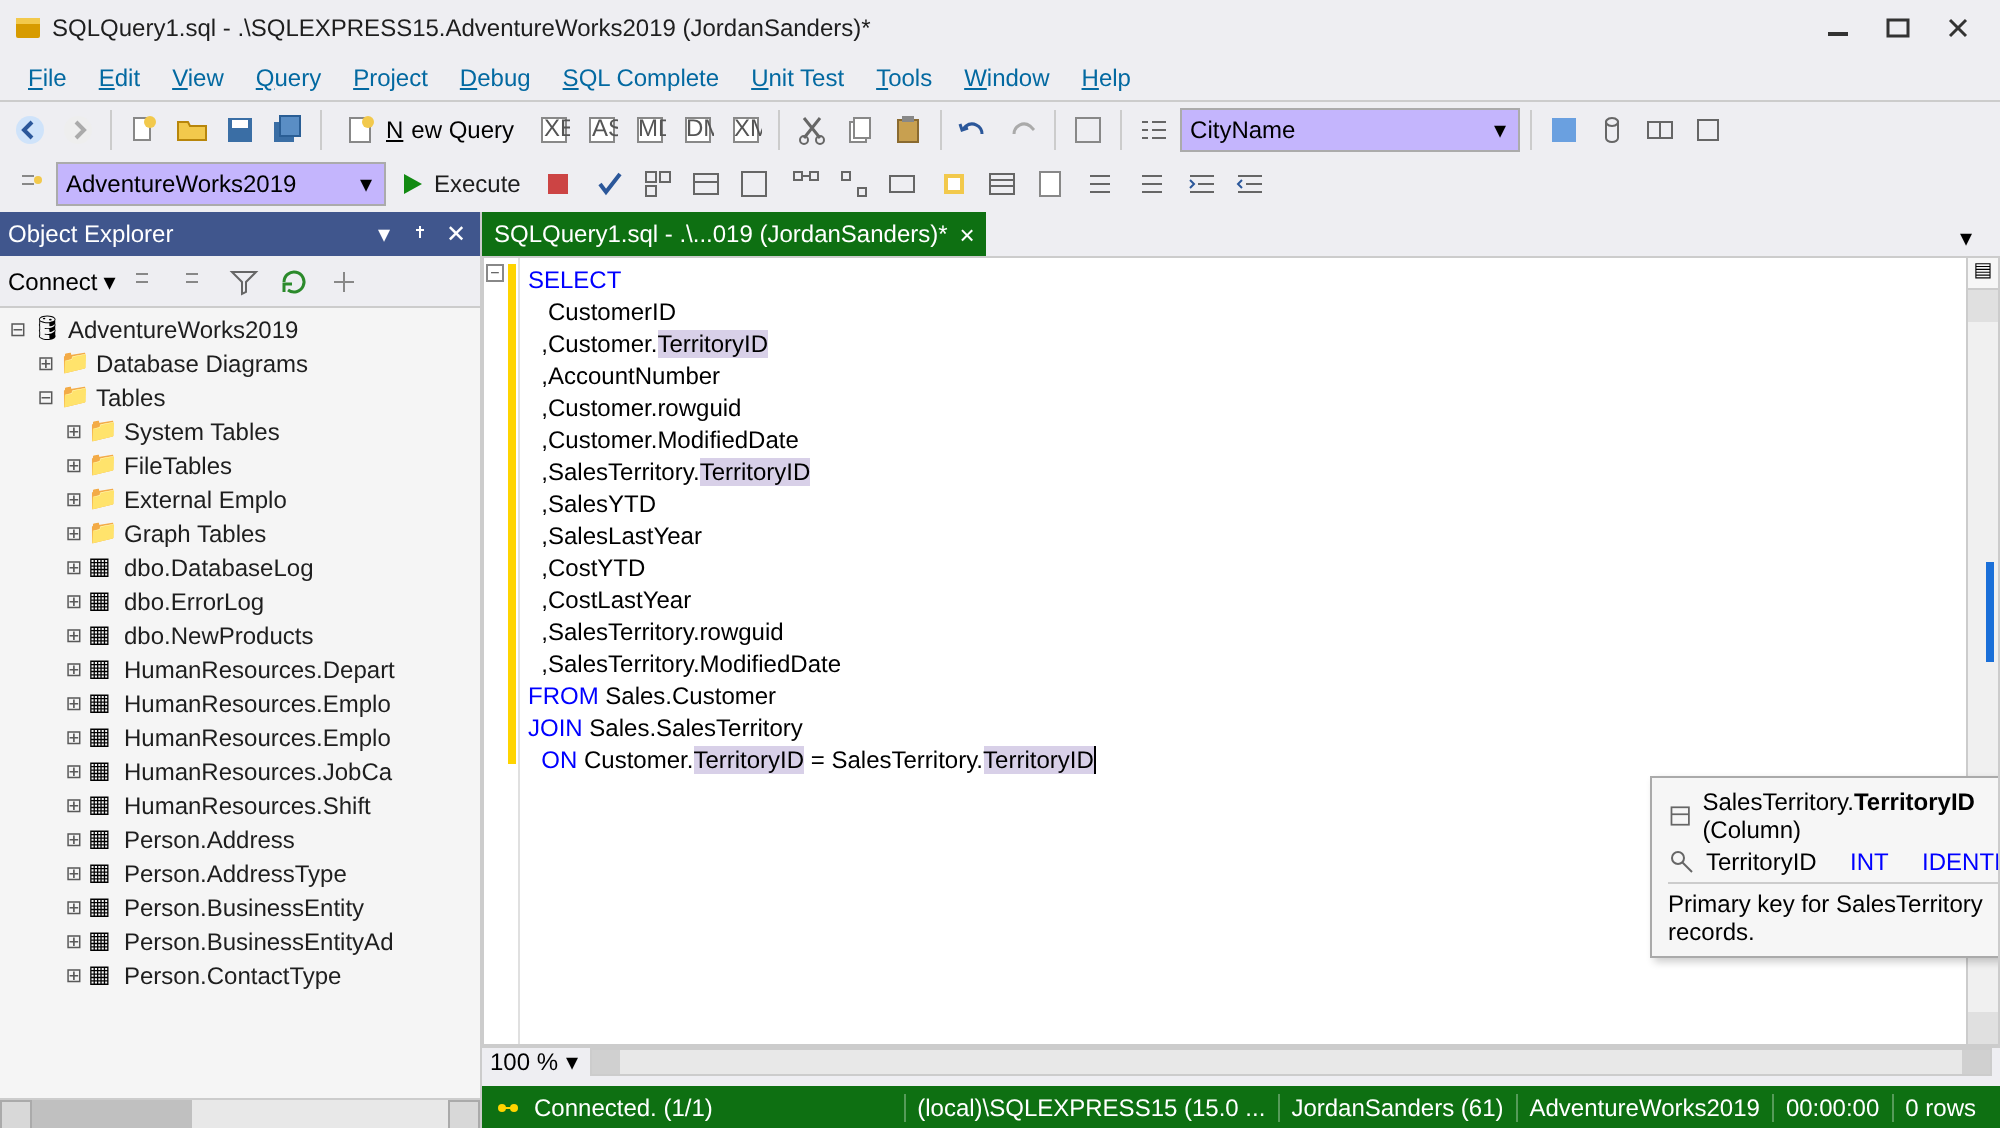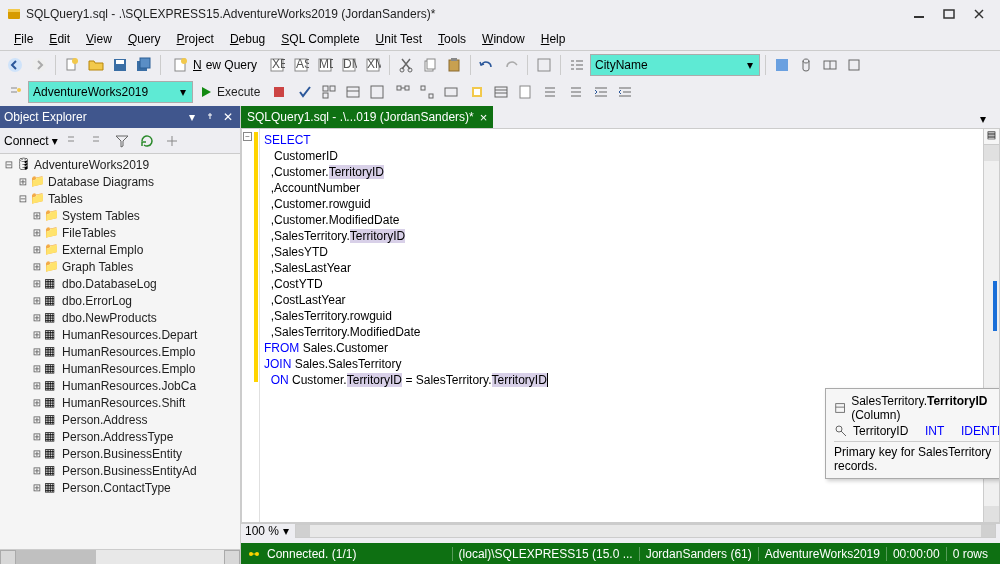--- a/index.html
+++ b/index.html
@@ -6,28 +6,28 @@
 body{width:1000px;height:564px;background:#eeeef2;overflow:hidden;position:relative;}
 .titlebar{height:28px;background:#eeeef2;display:flex;align-items:center;padding:0 6px;}
 .titlebar .icon{width:16px;height:16px;margin-right:4px;}
 .titlebar .title{color:#1e1e1e;font-size:12px;}
 .titlebar .spacer{flex:1;}
 .ql{width:200px;height:20px;background:#fff;border:1px solid #ccc;padding:0 16px 0 4px;color:#888;font-size:11px;line-height:18px;}
 .ql-wrap{position:relative;margin-right:20px;}
 .ql-wrap .search-ico{position:absolute;right:3px;top:3px;width:14px;height:14px;}
 .winbtn{width:30px;height:20px;display:flex;align-items:center;justify-content:center;color:#333;}
 .menubar{height:22px;background:#eeeef2;display:flex;align-items:center;padding:0 6px;}
-.menubar span{padding:2px 8px;color:#000000;}
+.menubar span{padding:2px 8px;color:#0369a1;}
 .menubar span u{text-decoration:underline;}
 .toolbar{height:28px;background:#eeeef2;border-top:1px solid #ccc;display:flex;align-items:center;padding:0 4px;gap:2px;}
 .toolbar .sep{width:1px;height:20px;background:#ccc;margin:0 3px;}
 .tbtn{min-width:20px;height:22px;display:flex;align-items:center;justify-content:center;padding:0 3px;}
 .tbtn svg{width:16px;height:16px;}
 .newq{height:22px;display:flex;align-items:center;padding:0 6px;gap:4px;border:1px solid transparent;}
-.dropdown{height:22px;background:#5eead4;border:1px solid #ababab;display:flex;align-items:center;padding:0 2px 0 4px;}
+.dropdown{height:22px;background:#c4b5fd;border:1px solid #ababab;display:flex;align-items:center;padding:0 2px 0 4px;}
 .dropdown .txt{flex:1;}
 .dropdown .arr{width:14px;display:flex;align-items:center;justify-content:center;}
 .toolbar2{height:28px;background:#eeeef2;display:flex;align-items:center;padding:0 4px;gap:2px;}
 .execute{height:22px;display:flex;align-items:center;padding:0 6px 0 2px;gap:4px;color:#1e1e1e;}
 .main{display:flex;height:459px;}
 .objexp{width:241px;background:#eeeef2;display:flex;flex-direction:column;border-right:1px solid #ccc;}
 .objexp-title{height:22px;background:#40568d;color:#fff;display:flex;align-items:center;padding:0 4px;font-size:11px;}
 .objexp-title .spacer{flex:1;}
 .objexp-title .tb{width:16px;height:16px;display:flex;align-items:center;justify-content:center;margin-left:2px;}
 .objexp-tb{height:26px;background:#eeeef2;display:flex;align-items:center;padding:0 4px;gap:3px;border-bottom:1px solid #ccc;}

